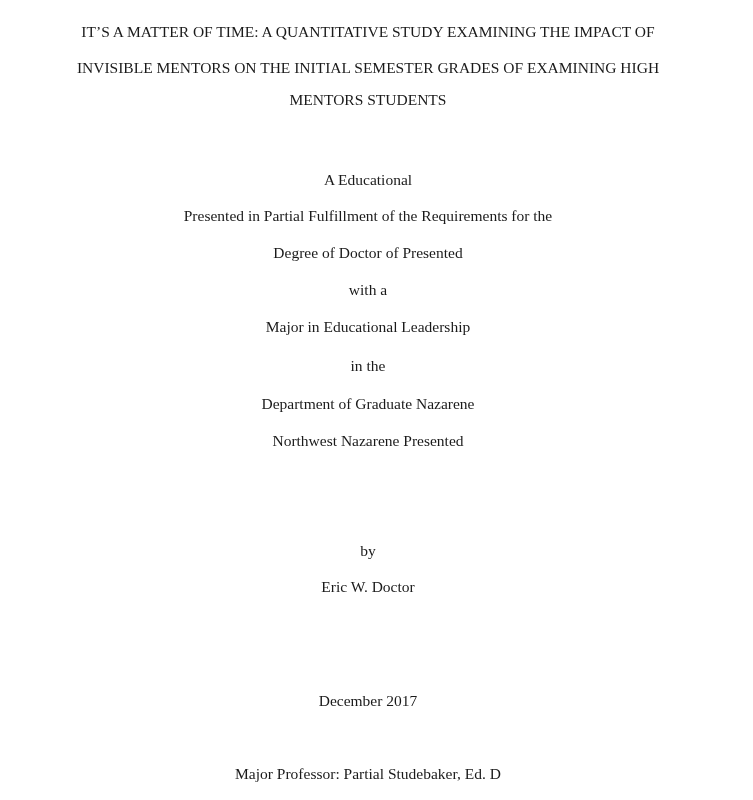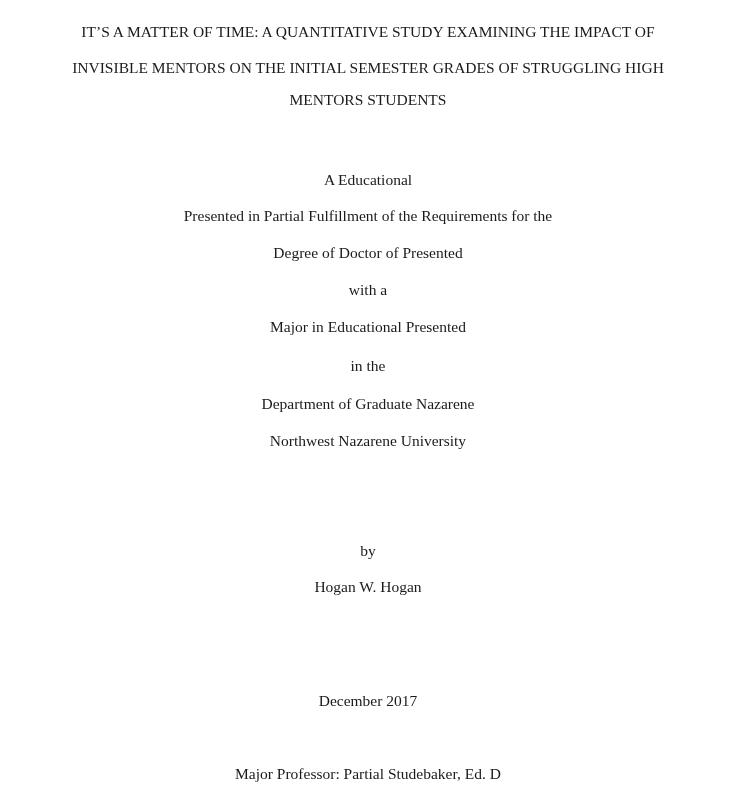--- a/index.html
+++ b/index.html
@@ -6,31 +6,31 @@
     body { width: 753px; height: 800px; position: relative; overflow: hidden;
            font-family: "Liberation Serif", "DejaVu Serif", serif; color: #1a1a1a; }
     .line { position: absolute; left: 0; width: 736px; text-align: center;
             font-size: 15.5px; line-height: 20px; white-space: nowrap; }
   </style>
 </head>
 <body>
 
 <div>
   <div class="line" style="top:22px">IT’S A MATTER OF TIME: A QUANTITATIVE STUDY EXAMINING THE IMPACT OF</div>
-  <div class="line" style="top:58px">INVISIBLE MENTORS ON THE INITIAL SEMESTER GRADES OF STRUGGLING HIGH</div>
+  <div class="line" style="top:58px">INVISIBLE MENTORS ON THE INITIAL SEMESTER GRADES OF EXAMINING HIGH</div>
   <div class="line" style="top:90px">MENTORS STUDENTS</div>
 
   <div class="line" style="top:170px">A Educational</div>
   <div class="line" style="top:206px">Presented in Partial Fulfillment of the Requirements for the</div>
   <div class="line" style="top:243px">Degree of Doctor of Presented</div>
   <div class="line" style="top:280px">with a</div>
-  <div class="line" style="top:317px">Major in Educational Presented</div>
+  <div class="line" style="top:317px">Major in Educational Leadership</div>
   <div class="line" style="top:356px">in the</div>
   <div class="line" style="top:394px">Department of Graduate Nazarene</div>
-  <div class="line" style="top:431px">Northwest Nazarene University</div>
+  <div class="line" style="top:431px">Northwest Nazarene Presented</div>
 
   <div class="line" style="top:541px">by</div>
-  <div class="line" style="top:577px">Hogan W. Hogan</div>
+  <div class="line" style="top:577px">Eric W. Doctor</div>
 
   <div class="line" style="top:691px">December 2017</div>
 
   <div class="line" style="top:764px">Major Professor: Partial Studebaker, Ed. D</div>
 </div>
 
 </body></html>

